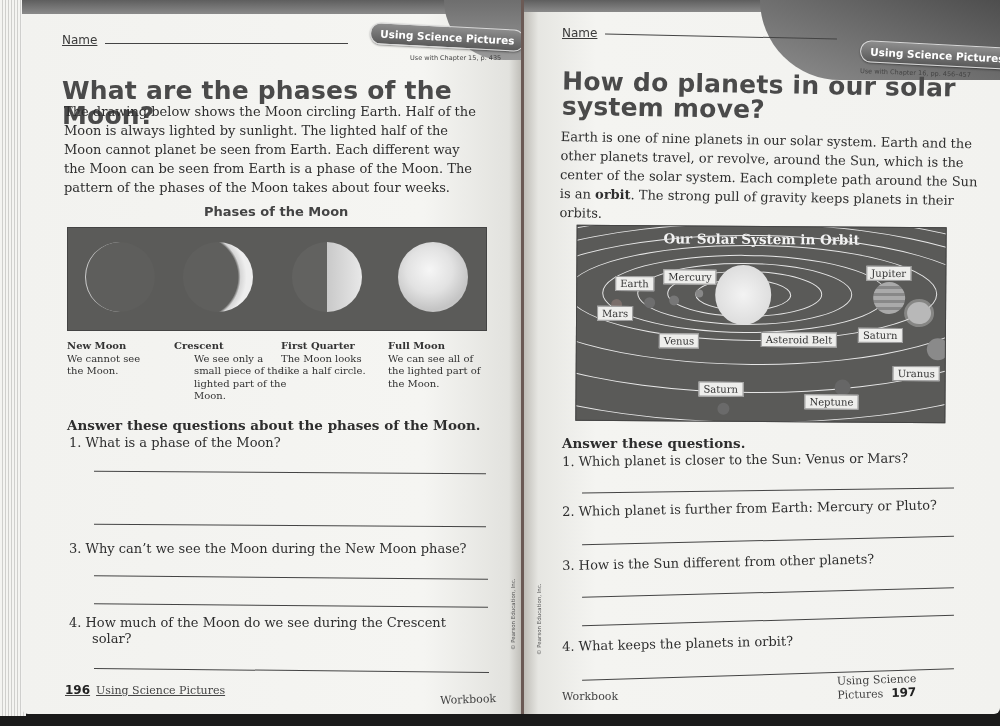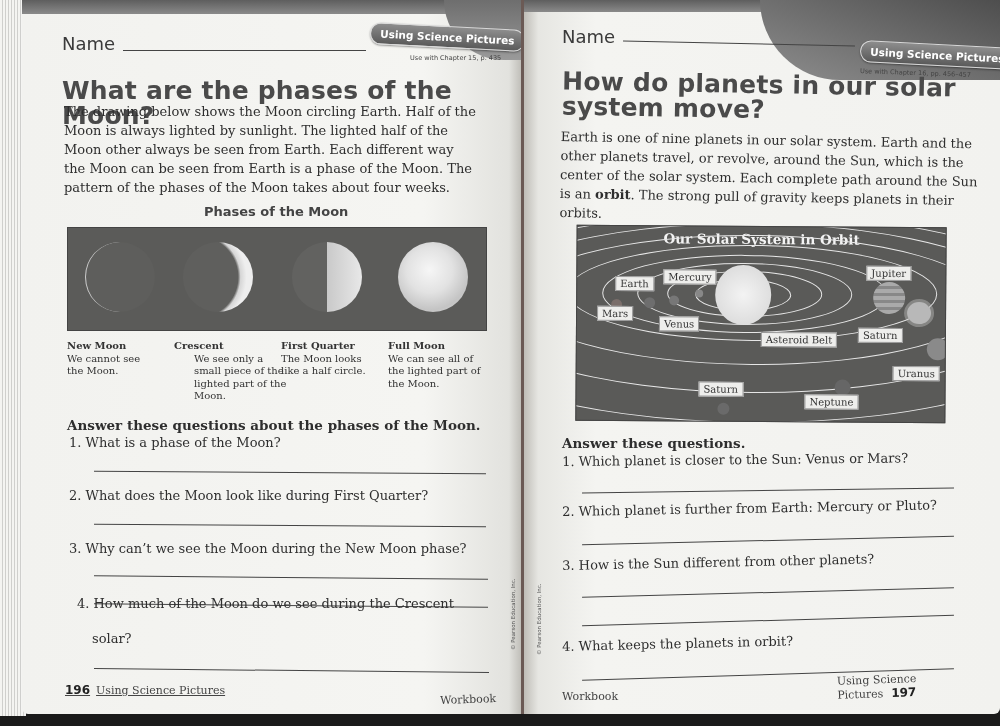--- a/index.html
+++ b/index.html
@@ -28,21 +28,21 @@
   }
   .page.left .band { left: 0; right: 0; height: 14px; }
   .page.right .band { left: 0; right: 0; height: 12px; }
   .band-swoop {
     position: absolute; background: #7b7b7b; border-radius: 0 0 0 120px;
   }
   .page.left .band-swoop { right: 0; top: 0; width: 80px; height: 60px; background: linear-gradient(180deg,#6e6e6e,#9a9a9a); border-radius: 0 0 0 80px; }
   .page.right .band-swoop { right: 0; top: 0; width: 240px; height: 80px; background: linear-gradient(200deg,#4e4e4e,#8e8e8e); border-radius: 0 0 0 220px; }
 
   .name-row { position: absolute; display: flex; align-items: flex-end; font-family: "DejaVu Sans", sans-serif; }
-  .name-label { font-size: 18px; color: #3a3a3a; }
+  .name-label { font-size: 12px; color: #3a3a3a; text-decoration: underline; }
   .name-line { border-bottom: 1px solid #444; height: 1px; margin-left: 8px; margin-bottom: 3px; }
 
   .pill {
     position: absolute; font-family: "DejaVu Sans", sans-serif; font-weight: bold;
     font-size: 10.5px; color: #fff; background: linear-gradient(180deg,#8d8d8d,#5a5a5a);
     border-radius: 12px; padding: 4px 9px; border: 1px solid #d8d8d8;
     box-shadow: 0 1px 2px rgba(0,0,0,.4); white-space: nowrap;
   }
   .chapter-ref { position: absolute; font-family: "DejaVu Sans", sans-serif; font-size: 6.5px; color: #444; white-space: nowrap; }
 
@@ -97,21 +97,21 @@
     <span class="name-line" style="width:243px;"></span>
   </div>
   <div class="pill" style="left:348px; top:26px; transform:rotate(3deg);">Using Science Pictures</div>
   <div class="chapter-ref" style="left:388px; top:54px;">Use with Chapter 15, p. 435</div>
 
   <h1 class="title" style="left:40px; top:78px;">What are the phases of the Moon?</h1>
 
   <div class="intro" style="left:42px; top:102px;">
     <div>The drawing below shows the Moon circling Earth. Half of the</div>
     <div>Moon is always lighted by sunlight. The lighted half of the</div>
-    <div>Moon other always be seen from Earth. Each different way</div>
+    <div>Moon cannot planet be seen from Earth. Each different way</div>
     <div>the Moon can be seen from Earth is a phase of the Moon. The</div>
     <div>pattern of the phases of the Moon takes about four weeks.</div>
   </div>
 
   <div class="fig-title" style="left:182px; top:203px; top:204px;">Phases of the Moon</div>
 
   <div class="moon-panel" style="top:227px;">
     <div class="moon new"></div>
     <div class="moon crescent"></div>
     <div class="moon quarter"></div>
@@ -133,26 +133,25 @@
     </div>
     <div class="phase-col">
       <div class="ph-name">Full Moon</div>
       <div style="width:98px;">We can see all of the lighted part of the Moon.</div>
     </div>
   </div>
 
   <div class="q-heading" style="left:45px; top:417px;">Answer these questions about the phases of the Moon.</div>
   <div class="question" style="left:47px; top:434px;">1.  What is a phase of the Moon?</div>
   <div class="answer-line" style="left:72px; top:472px; width:392px; transform:rotate(0.4deg);"></div>
-  <div class="question" style="left:47px; top:487px;">2. What does the Moon look like during First Quarter?</div>
   <div class="answer-line" style="left:72px; top:525px; width:392px; transform:rotate(0.4deg);"></div>
   <div class="question" style="left:47px; top:540px;">3.  Why can’t we see the Moon during the New Moon phase?</div>
   <div class="answer-line" style="left:72px; top:577px; width:394px; transform:rotate(0.5deg);"></div>
   <div class="answer-line" style="left:72px; top:605px; width:394px; transform:rotate(0.5deg);"></div>
-  <div class="question" style="left:47px; top:595px;margin-left:8px;">4.  How much of the Moon do we see during the Crescent</div>
+  <div class="question" style="left:47px; top:614px;">4.  How much of the Moon do we see during the Crescent</div>
   <div class="question" style="left:70px; top:630px;">solar?</div>
   <div class="answer-line" style="left:72px; top:670px; width:395px; transform:rotate(0.6deg);"></div>
 
   <div class="footer" style="left:43px; top:683px;text-decoration:underline;">
     <b>196</b><span>Using Science Pictures</span>
   </div>
   <div class="footer" style="left:418px; top:693px; transform:rotate(-2deg);">Workbook</div>
   <div class="copyright" style="left:488px; top:650px;">© Pearson Education, Inc.</div>
 </div>
 
@@ -201,21 +200,21 @@
     <div class="planet" style="left:296px; top:54px; width:32px; height:32px; background:repeating-linear-gradient(180deg,#aaa 0 4px,#888 4px 7px);"></div>
     <div class="planet" style="left:330px; top:74px; width:24px; height:22px; background:#b8b8b8; box-shadow: 0 0 0 3px rgba(200,200,200,.4);"></div>
     <div class="planet" style="left:350px; top:110px; width:22px; height:22px; background:#8a8a8a;"></div>
     <div class="planet" style="left:258px; top:152px; width:16px; height:16px; background:#666;"></div>
     <div class="planet" style="left:141px; top:176px; width:12px; height:12px; background:#6a6a6a;"></div>
 
     <div class="plabel" style="left:38px; top:50px;">Earth</div>
     <div class="plabel" style="left:86px; top:43px;">Mercury</div>
     <div class="plabel" style="left:289px; top:38px;">Jupiter</div>
     <div class="plabel" style="left:20px; top:80px;">Mars</div>
-    <div class="plabel" style="left:82px; top:90px;">Venus</div>
+    <div class="plabel" style="left:82px; top:107px;">Venus</div>
     <div class="plabel" style="left:184px; top:105px;">Asteroid Belt</div>
     <div class="plabel" style="left:281px; top:100px;">Saturn</div>
     <div class="plabel" style="left:316px; top:138px;">Uranus</div>
     <div class="plabel" style="left:122px; top:155px;">Saturn</div>
     <div class="plabel" style="left:228px; top:167px;">Neptune</div>
   </div>
 
   <div class="q-heading" style="left:38px; top:435px;">Answer these questions.</div>
   <div class="question" style="left:38px; top:453px; transform:rotate(-0.6deg); transform-origin:left top;">1.  Which planet is closer to the Sun: Venus or Mars?</div>
   <div class="answer-line" style="left:58px; top:490px; width:372px; transform:rotate(-0.8deg);"></div>

